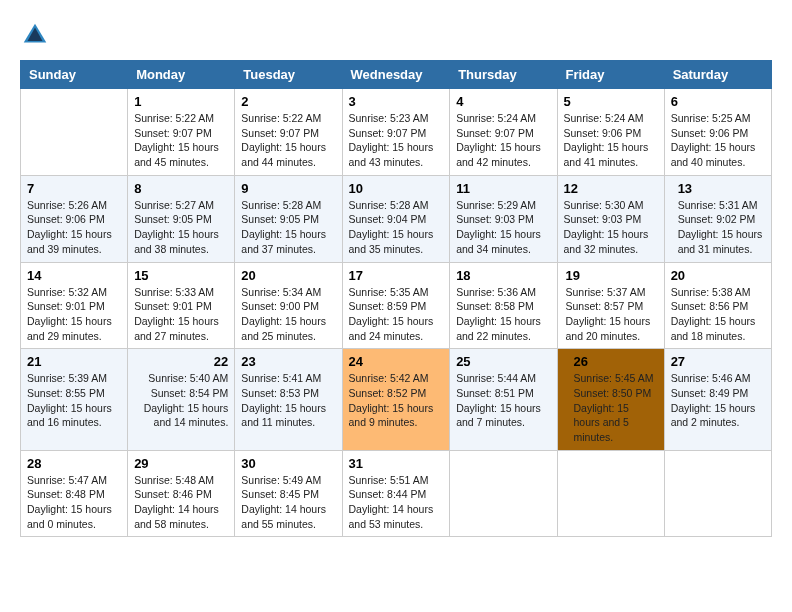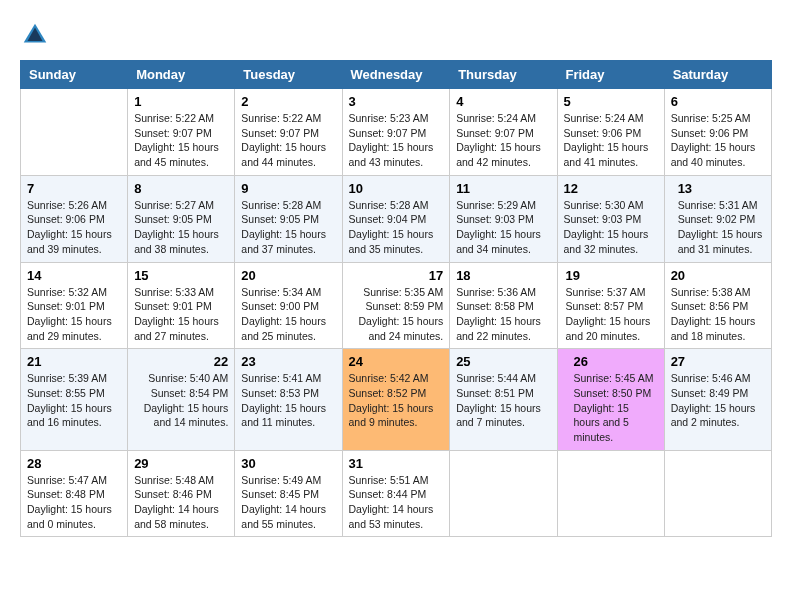--- a/index.html
+++ b/index.html
@@ -186,21 +186,21 @@
           <div class="cell-text">Sunrise: 5:32 AM<br>Sunset: 9:01 PM<br>Daylight: 15 hours and 29 minutes.</div>
         </td>
         <td style="background: rgb(255, 255, 255);">
           <span class="day-number">15</span>
           <div class="cell-text">Sunrise: 5:33 AM<br>Sunset: 9:01 PM<br>Daylight: 15 hours and 27 minutes.</div>
         </td>
         <td style="background: rgb(255, 255, 255);">
           <span class="day-number">20</span>
           <div class="cell-text">Sunrise: 5:34 AM<br>Sunset: 9:00 PM<br>Daylight: 15 hours and 25 minutes.</div>
         </td>
-        <td style="background: rgb(255, 255, 255); text-align: right;">
+        <td style="background: rgb(255, 255, 255);">
           <span class="day-number">17</span>
           <div class="cell-text">Sunrise: 5:35 AM<br>Sunset: 8:59 PM<br>Daylight: 15 hours and 24 minutes.</div>
         </td>
         <td style="background: rgb(255, 255, 255);">
           <span class="day-number">18</span>
           <div class="cell-text">Sunrise: 5:36 AM<br>Sunset: 8:58 PM<br>Daylight: 15 hours and 22 minutes.</div>
         </td>
         <td style="background: rgb(255, 255, 255); padding-left: 8px;">
           <span class="day-number">19</span>
           <div class="cell-text">Sunrise: 5:37 AM<br>Sunset: 8:57 PM<br>Daylight: 15 hours and 20 minutes.</div>
@@ -224,21 +224,21 @@
           <div class="cell-text">Sunrise: 5:41 AM<br>Sunset: 8:53 PM<br>Daylight: 15 hours and 11 minutes.</div>
         </td>
         <td style="background: #fdba74; margin-top: 16px;">
           <span class="day-number">24</span>
           <div class="cell-text">Sunrise: 5:42 AM<br>Sunset: 8:52 PM<br>Daylight: 15 hours and 9 minutes.</div>
         </td>
         <td style="background: rgb(240, 245, 251);">
           <span class="day-number">25</span>
           <div class="cell-text">Sunrise: 5:44 AM<br>Sunset: 8:51 PM<br>Daylight: 15 hours and 7 minutes.</div>
         </td>
-        <td style="background: #f0abfc; padding-left: 16px;">
+        <td style="background: #a16207; padding-left: 16px;">
           <span class="day-number">26</span>
           <div class="cell-text">Sunrise: 5:45 AM<br>Sunset: 8:50 PM<br>Daylight: 15 hours and 5 minutes.</div>
         </td>
         <td style="background: rgb(240, 245, 251);">
           <span class="day-number">27</span>
           <div class="cell-text">Sunrise: 5:46 AM<br>Sunset: 8:49 PM<br>Daylight: 15 hours and 2 minutes.</div>
         </td>
       </tr>
       <tr>
         <td style="background: rgb(255, 255, 255);">

